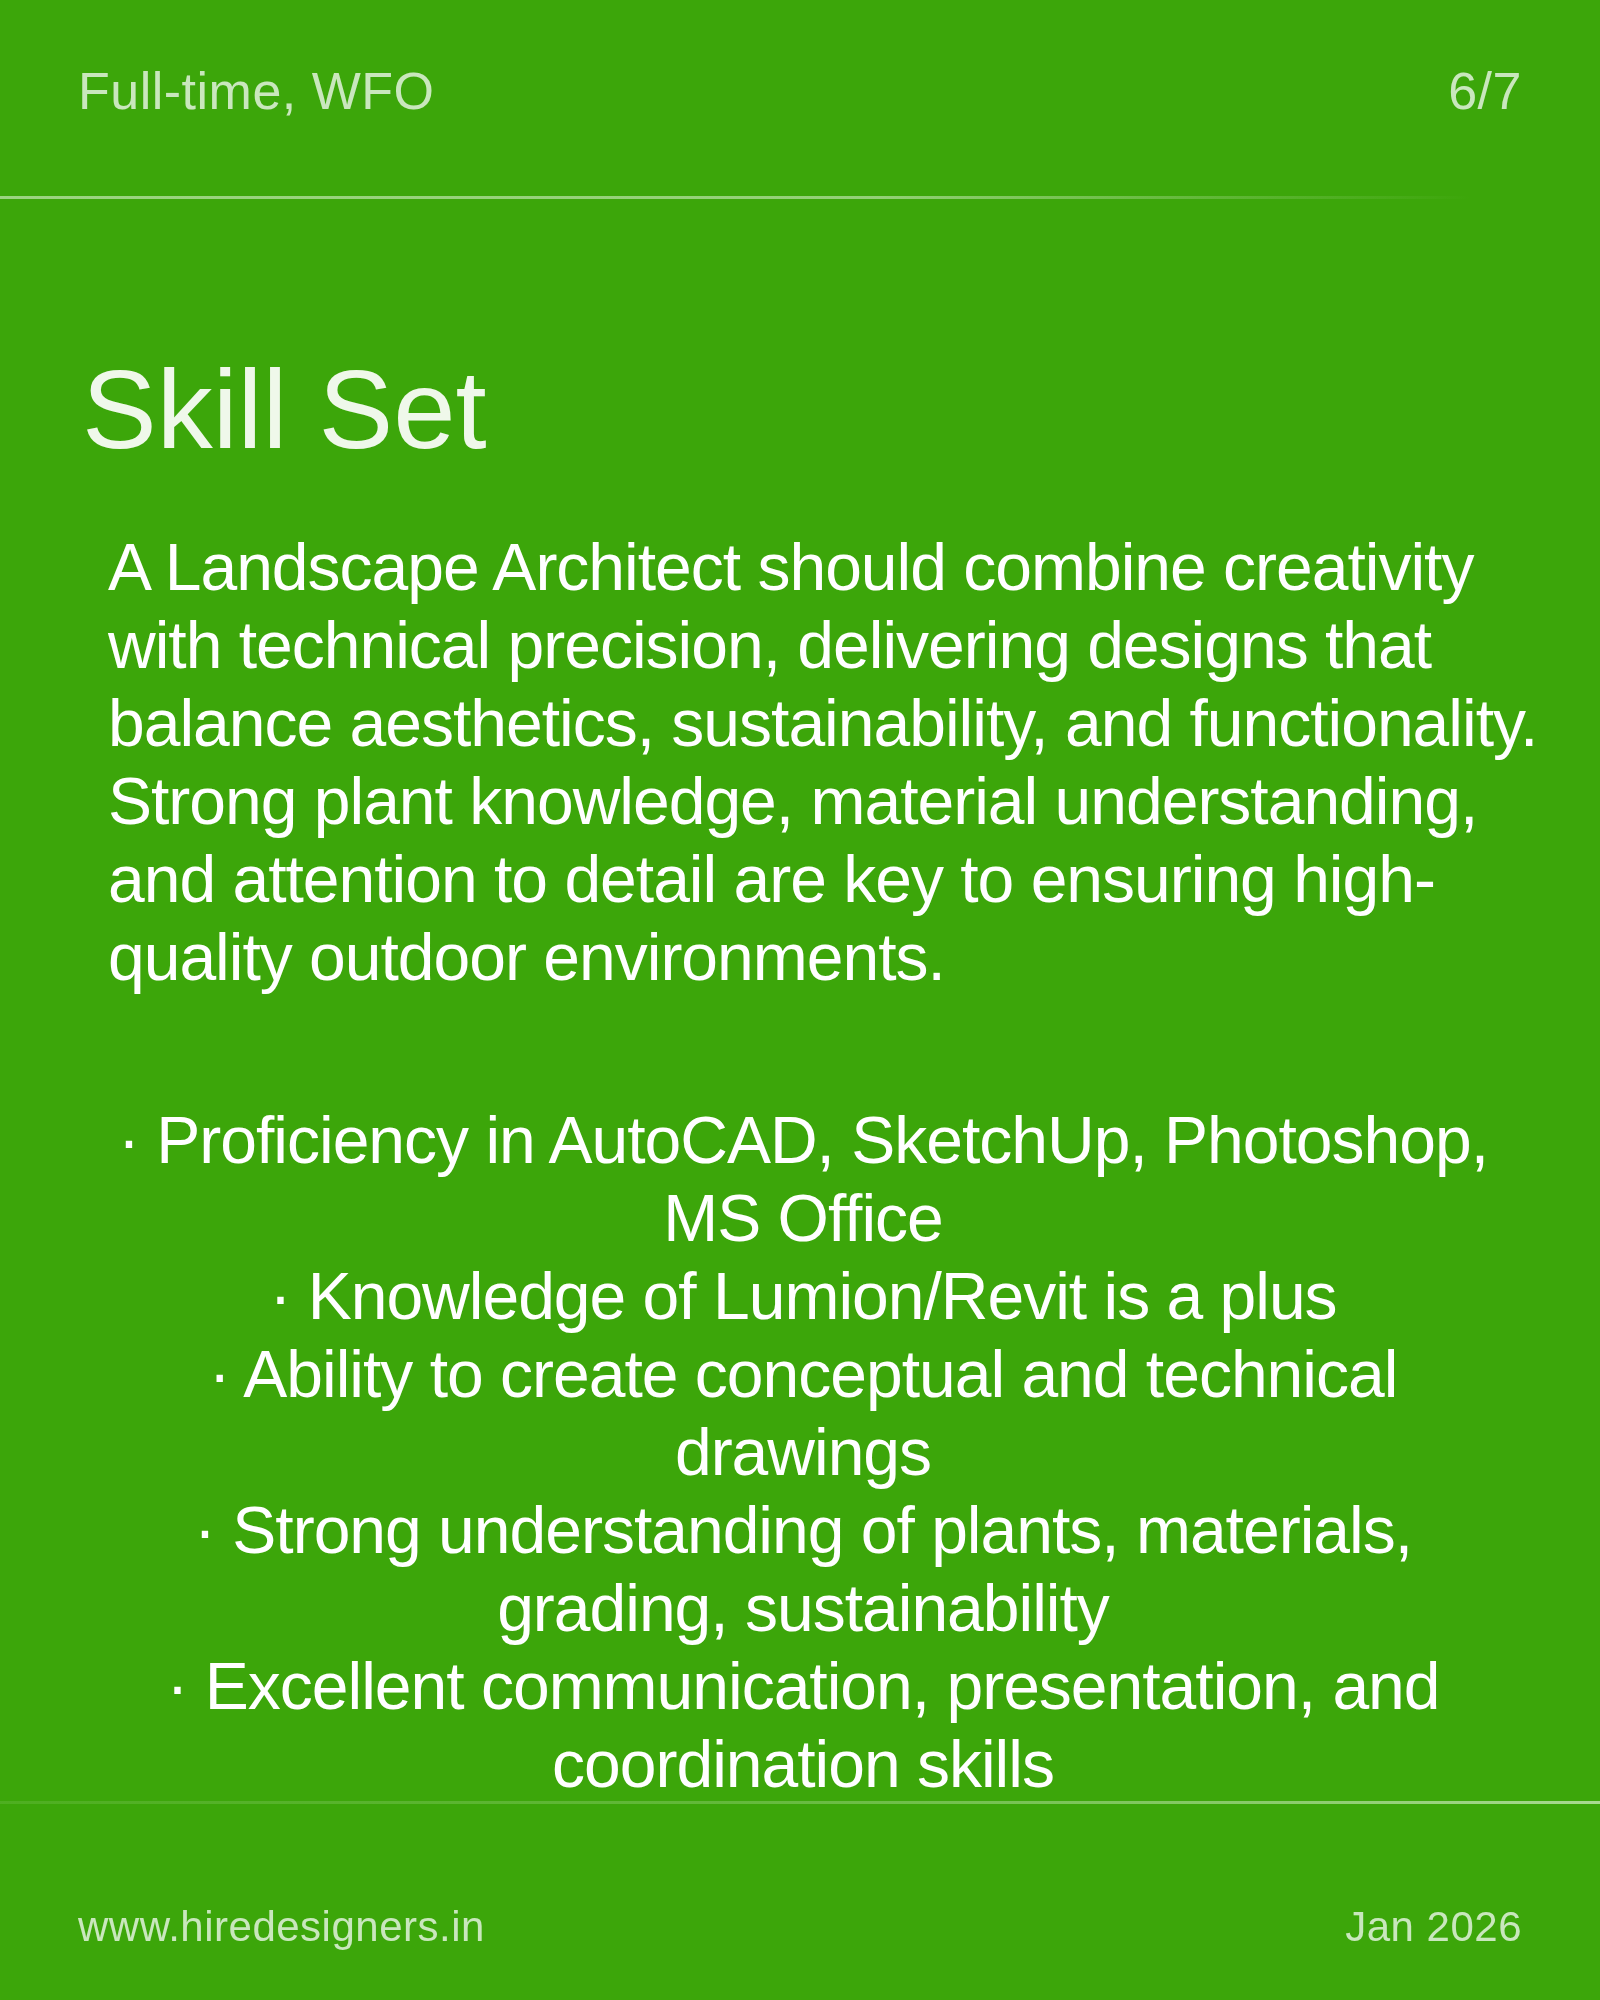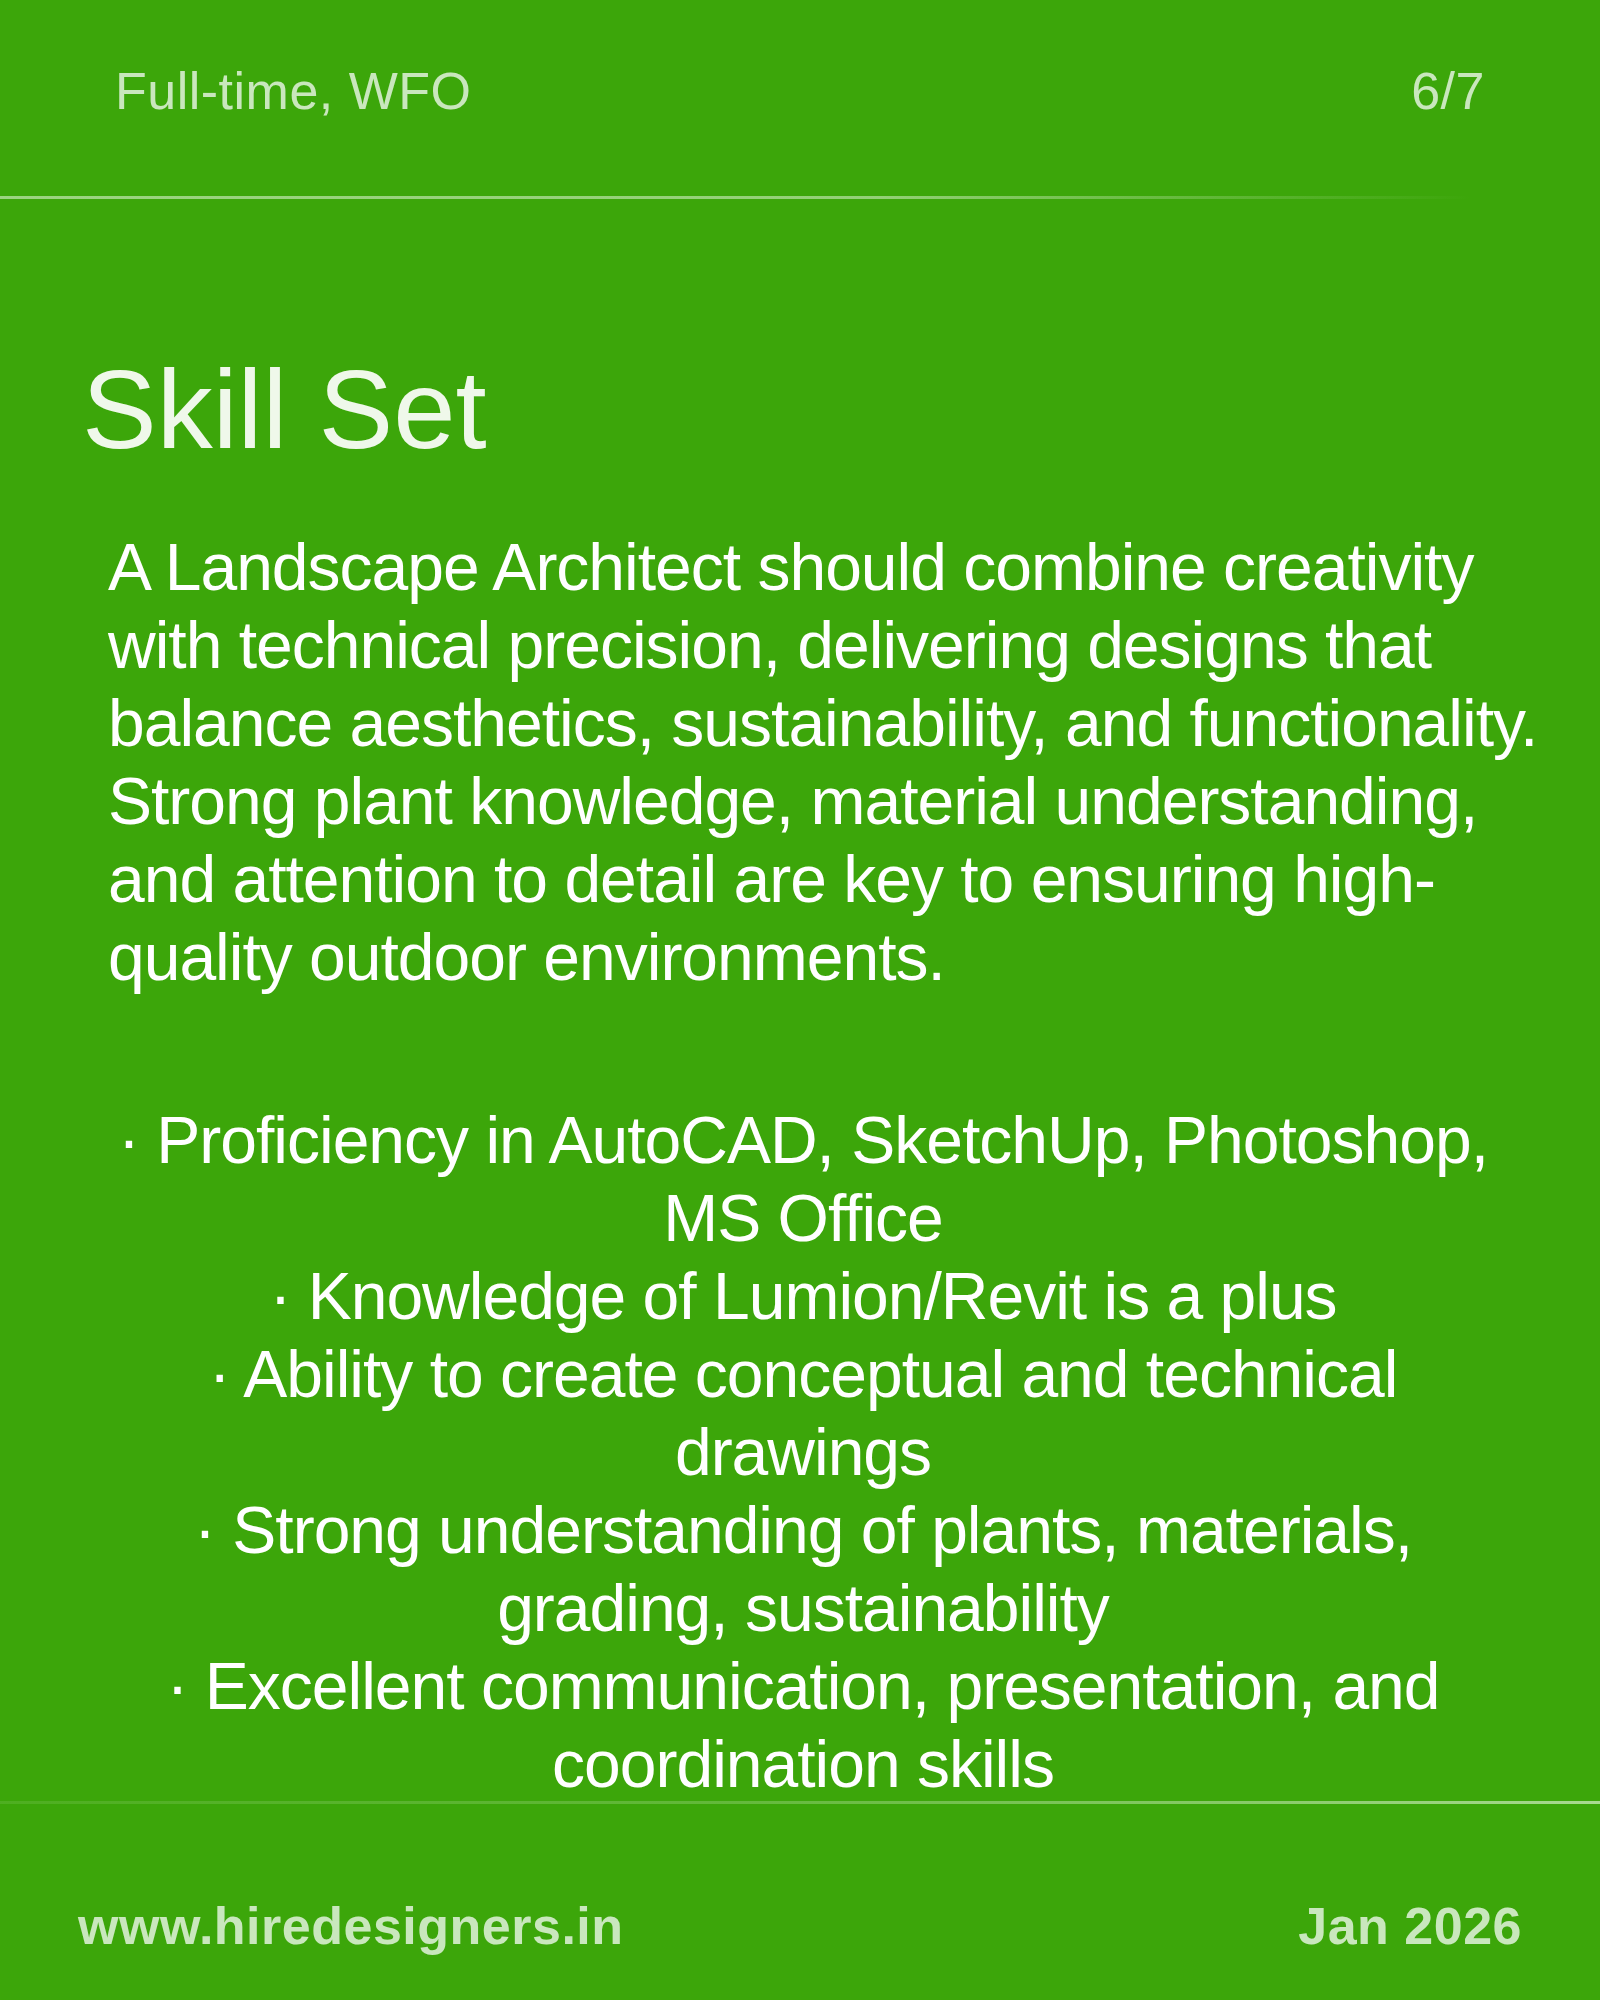--- a/index.html
+++ b/index.html
@@ -14,21 +14,21 @@
     background: #3CA60A;
     overflow: hidden;
     font-family: "Liberation Sans", "DejaVu Sans", sans-serif;
   }
   .header-row {
     position: absolute;
     top: 60px;
     left: 0;
     width: 100%;
     box-sizing: border-box;
-    padding: 0 115px;
+    padding: 0 78px;
     display: flex;
     justify-content: space-between;
     align-items: center;
     font-size: 52px;
     font-weight: 300;
     letter-spacing: 0.5px;
     color: #C9E7BD;
     line-height: 62px;
   }
   .divider {
@@ -92,22 +92,22 @@
   .footer-row {
     position: absolute;
     top: 1893px;
     left: 0;
     width: 100%;
     box-sizing: border-box;
     padding: 0 78px;
     display: flex;
     justify-content: space-between;
     align-items: flex-start;
-    font-size: 52px;
-    font-weight: 700;
+    font-size: 42px;
+    font-weight: 400;
     letter-spacing: 0.5px;
     color: #C9E7BD;
     line-height: 67px;
     gap: 20px;
   }
 </style>
 </head>
 <body>
 
 <div class="card">

